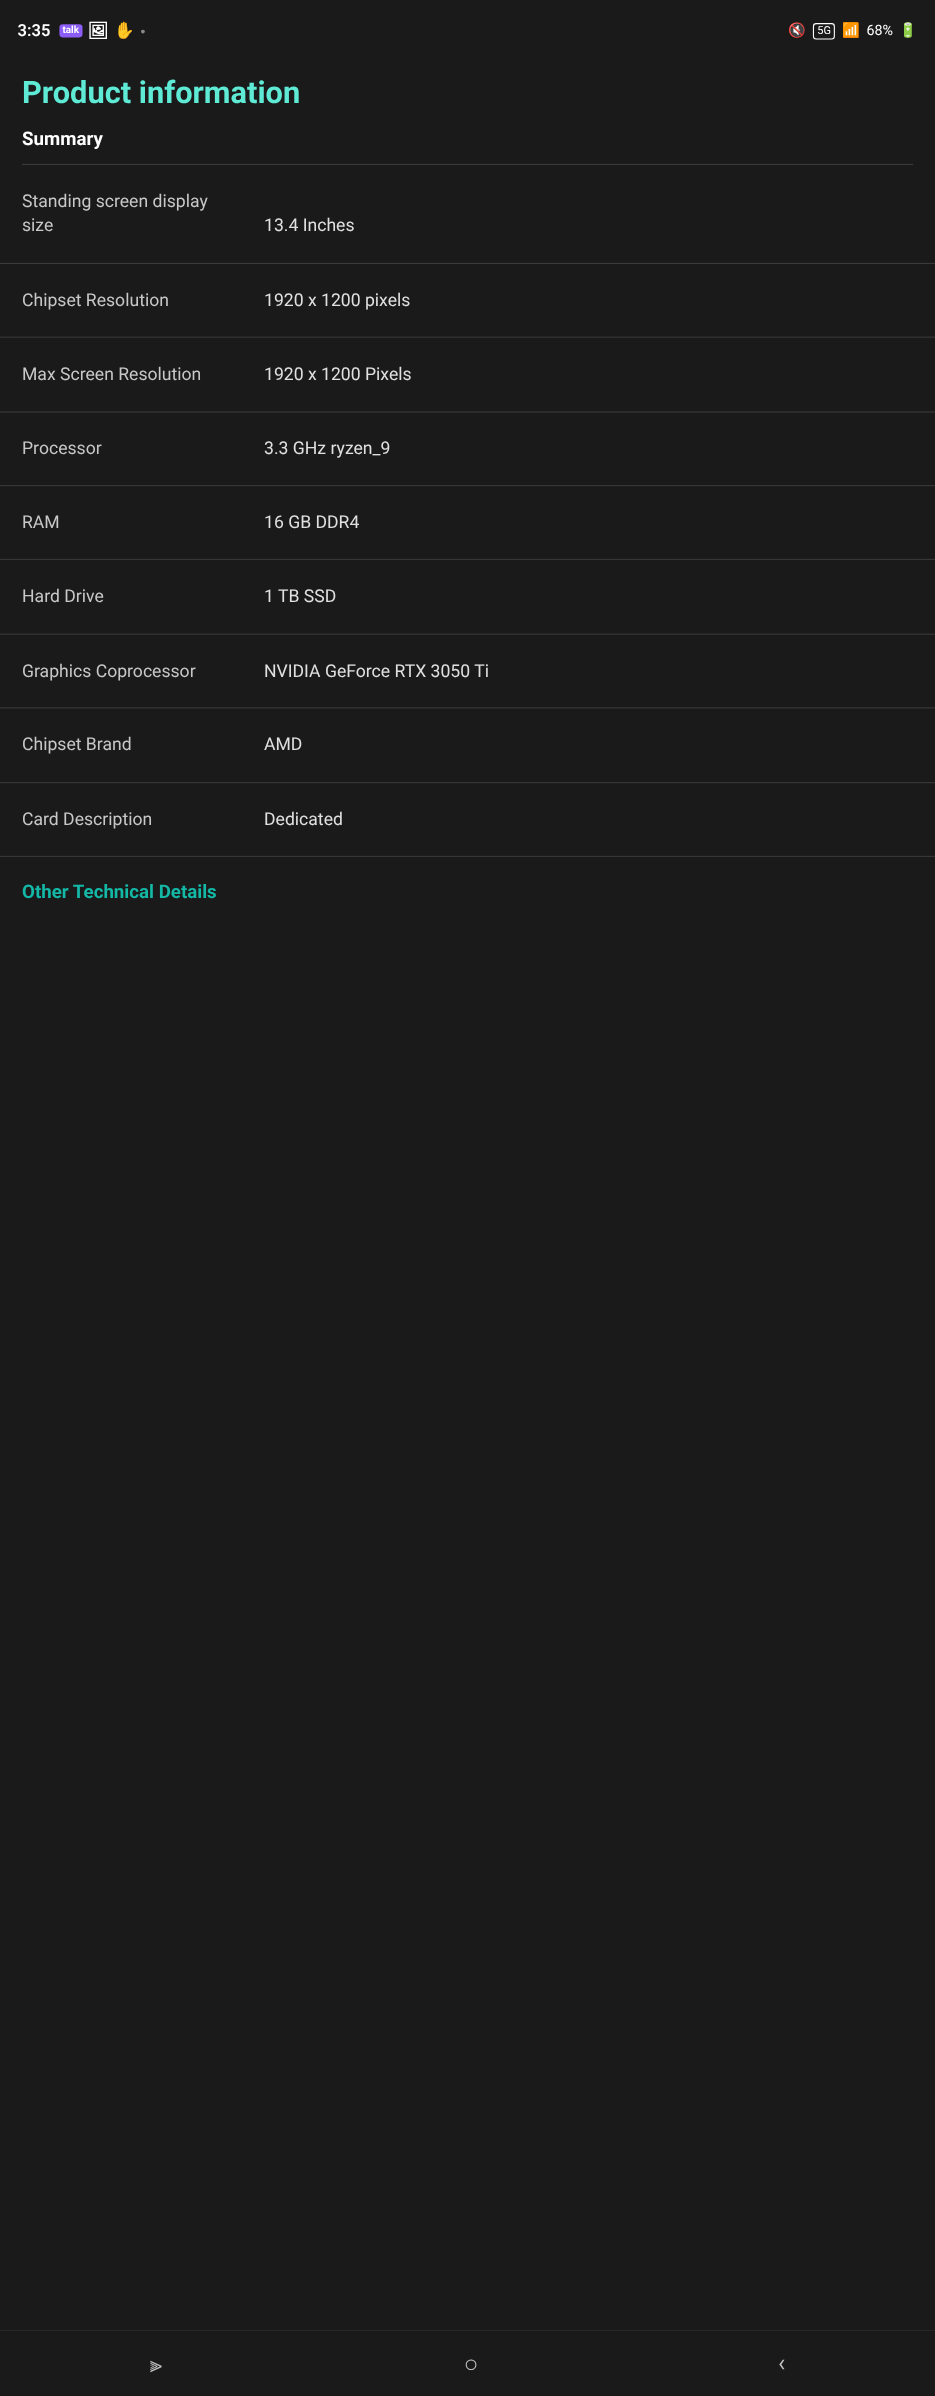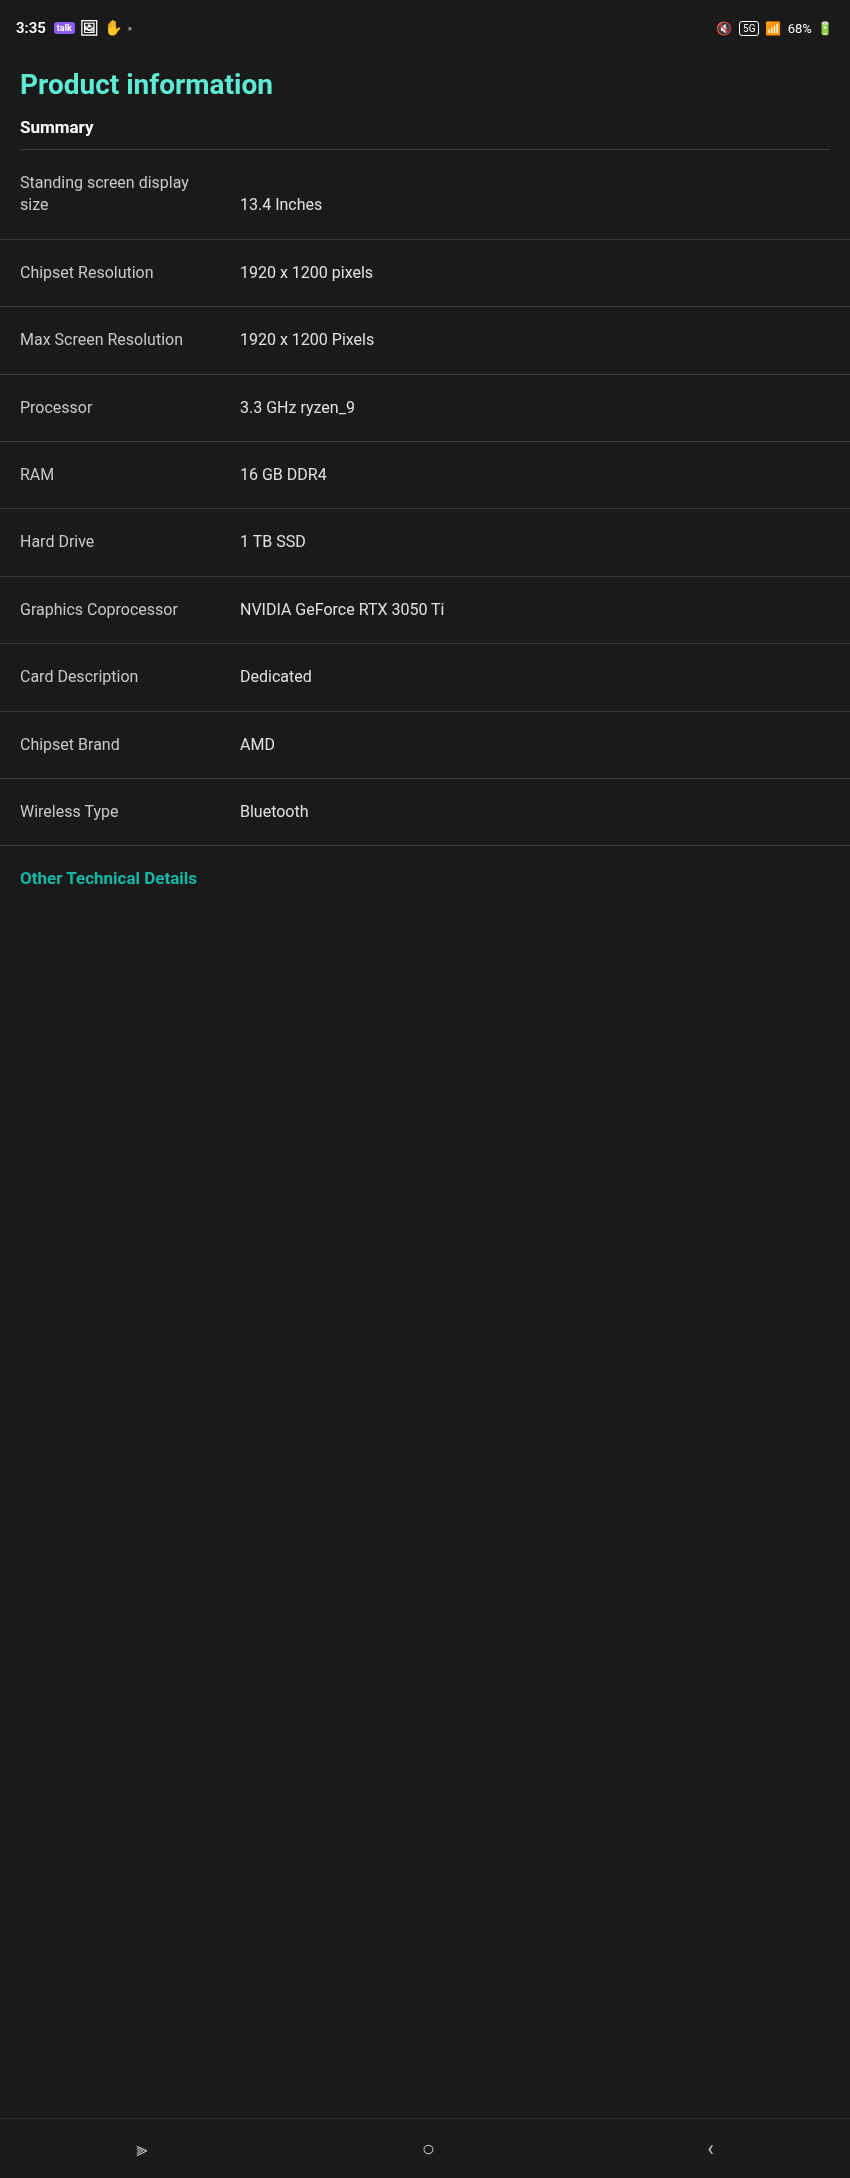--- a/index.html
+++ b/index.html
@@ -198,34 +198,30 @@
     <div class="spec-label">Hard Drive</div>
     <div class="spec-value">1 TB SSD</div>
   </div>
 
   <div class="spec-row">
     <div class="spec-label">Graphics Coprocessor</div>
     <div class="spec-value">NVIDIA GeForce RTX 3050 Ti</div>
   </div>
 
   <div class="spec-row">
+    <div class="spec-label">Chipset Brand</div>
+    <div class="spec-value">AMD</div>
+  </div>
+
+  <div class="spec-row">
     <div class="spec-label">Card Description</div>
     <div class="spec-value">Dedicated</div>
   </div>
 
-  <div class="spec-row">
-    <div class="spec-label">Chipset Brand</div>
-    <div class="spec-value">AMD</div>
-  </div>
-
-
-  <div class="spec-row">
-    <div class="spec-label">Wireless Type</div>
-    <div class="spec-value">Bluetooth</div>
-  </div>
+
 
 </div>
 
 <div class="section-header-other">Other Technical Details</div>
 
 <div class="nav-spacer"></div>
 
 <div class="nav-bar">
   <span class="nav-icon" style="font-size:20px; letter-spacing:2px;">⫸</span>
   <span class="nav-icon">○</span>

